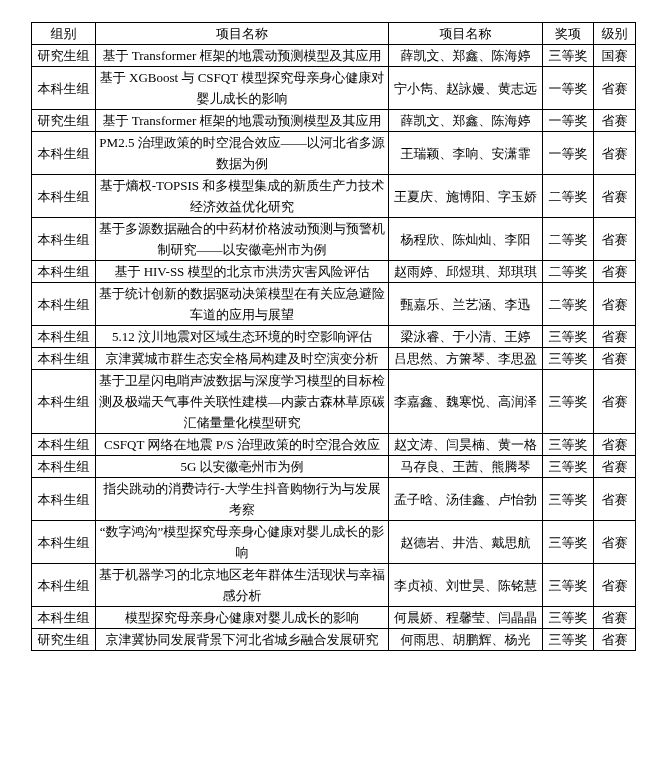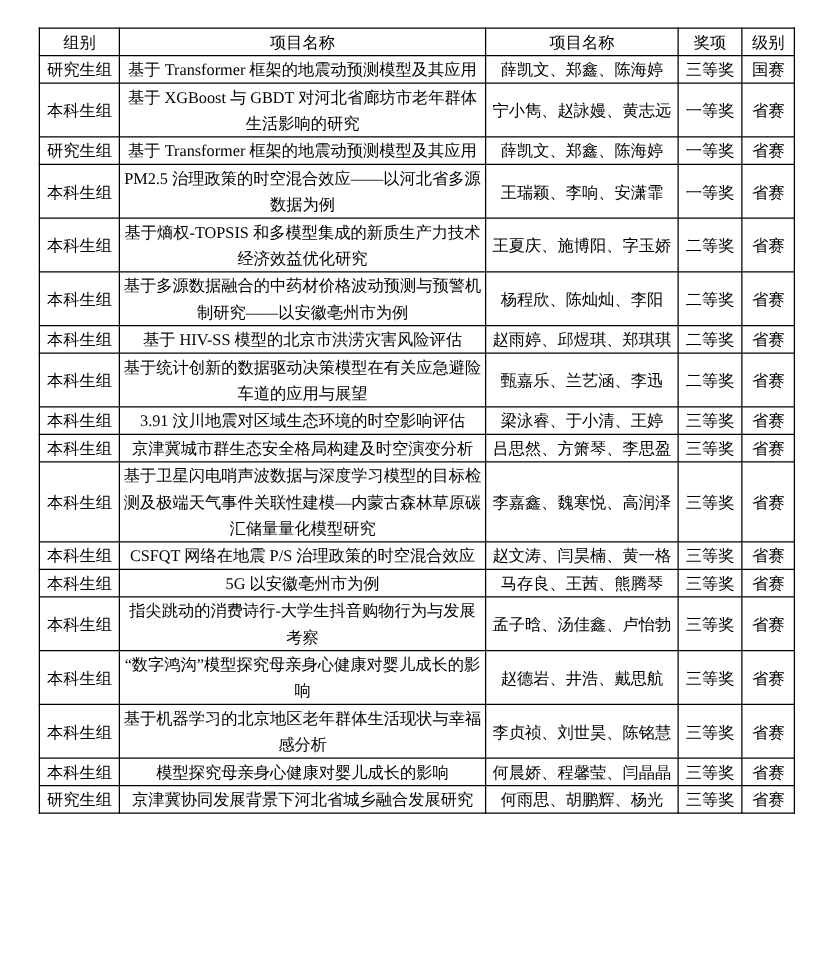--- a/index.html
+++ b/index.html
@@ -70,21 +70,21 @@
     <tbody>
         <tr>
           <td class="c-group">研究生组</td>
           <td class="c-project">基于 Transformer 框架的地震动预测模型及其应用</td>
           <td class="c-members">薛凯文、郑鑫、陈海婷</td>
           <td class="c-award">三等奖</td>
           <td class="c-level">国赛</td>
         </tr>
         <tr>
           <td class="c-group">本科生组</td>
-          <td class="c-project">基于 XGBoost 与 GBDT 对河北省廊坊市老年群体生活影响的研究</td>
+          <td class="c-project">基于 XGBoost 与 CSFQT 模型探究母亲身心健康对婴儿成长的影响</td>
           <td class="c-members">宁小雋、赵詠嫚、黄志远</td>
           <td class="c-award">一等奖</td>
           <td class="c-level">省赛</td>
         </tr>
         <tr>
           <td class="c-group">研究生组</td>
           <td class="c-project">基于 Transformer 框架的地震动预测模型及其应用</td>
           <td class="c-members">薛凯文、郑鑫、陈海婷</td>
           <td class="c-award">一等奖</td>
           <td class="c-level">省赛</td>
@@ -119,21 +119,21 @@
         </tr>
         <tr>
           <td class="c-group">本科生组</td>
           <td class="c-project">基于统计创新的数据驱动决策模型在有关应急避险车道的应用与展望</td>
           <td class="c-members">甄嘉乐、兰艺涵、李迅</td>
           <td class="c-award">二等奖</td>
           <td class="c-level">省赛</td>
         </tr>
         <tr>
           <td class="c-group">本科生组</td>
-          <td class="c-project">3.91 汶川地震对区域生态环境的时空影响评估</td>
+          <td class="c-project">5.12 汶川地震对区域生态环境的时空影响评估</td>
           <td class="c-members">梁泳睿、于小清、王婷</td>
           <td class="c-award">三等奖</td>
           <td class="c-level">省赛</td>
         </tr>
         <tr>
           <td class="c-group">本科生组</td>
           <td class="c-project">京津冀城市群生态安全格局构建及时空演变分析</td>
           <td class="c-members">吕思然、方箫琴、李思盈</td>
           <td class="c-award">三等奖</td>
           <td class="c-level">省赛</td>

